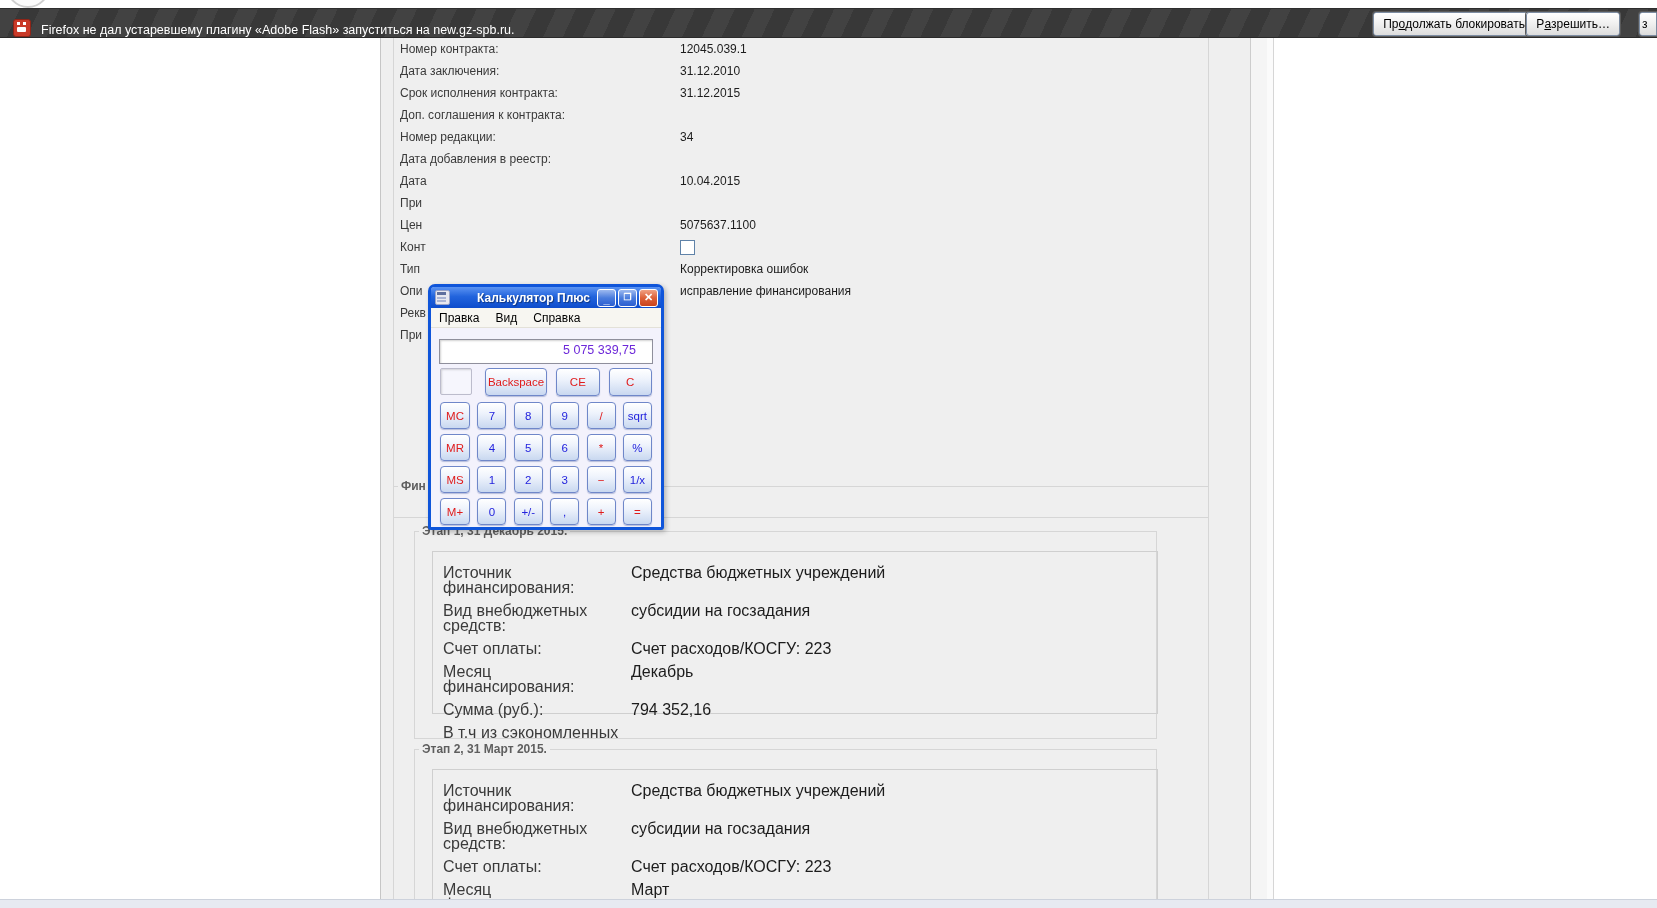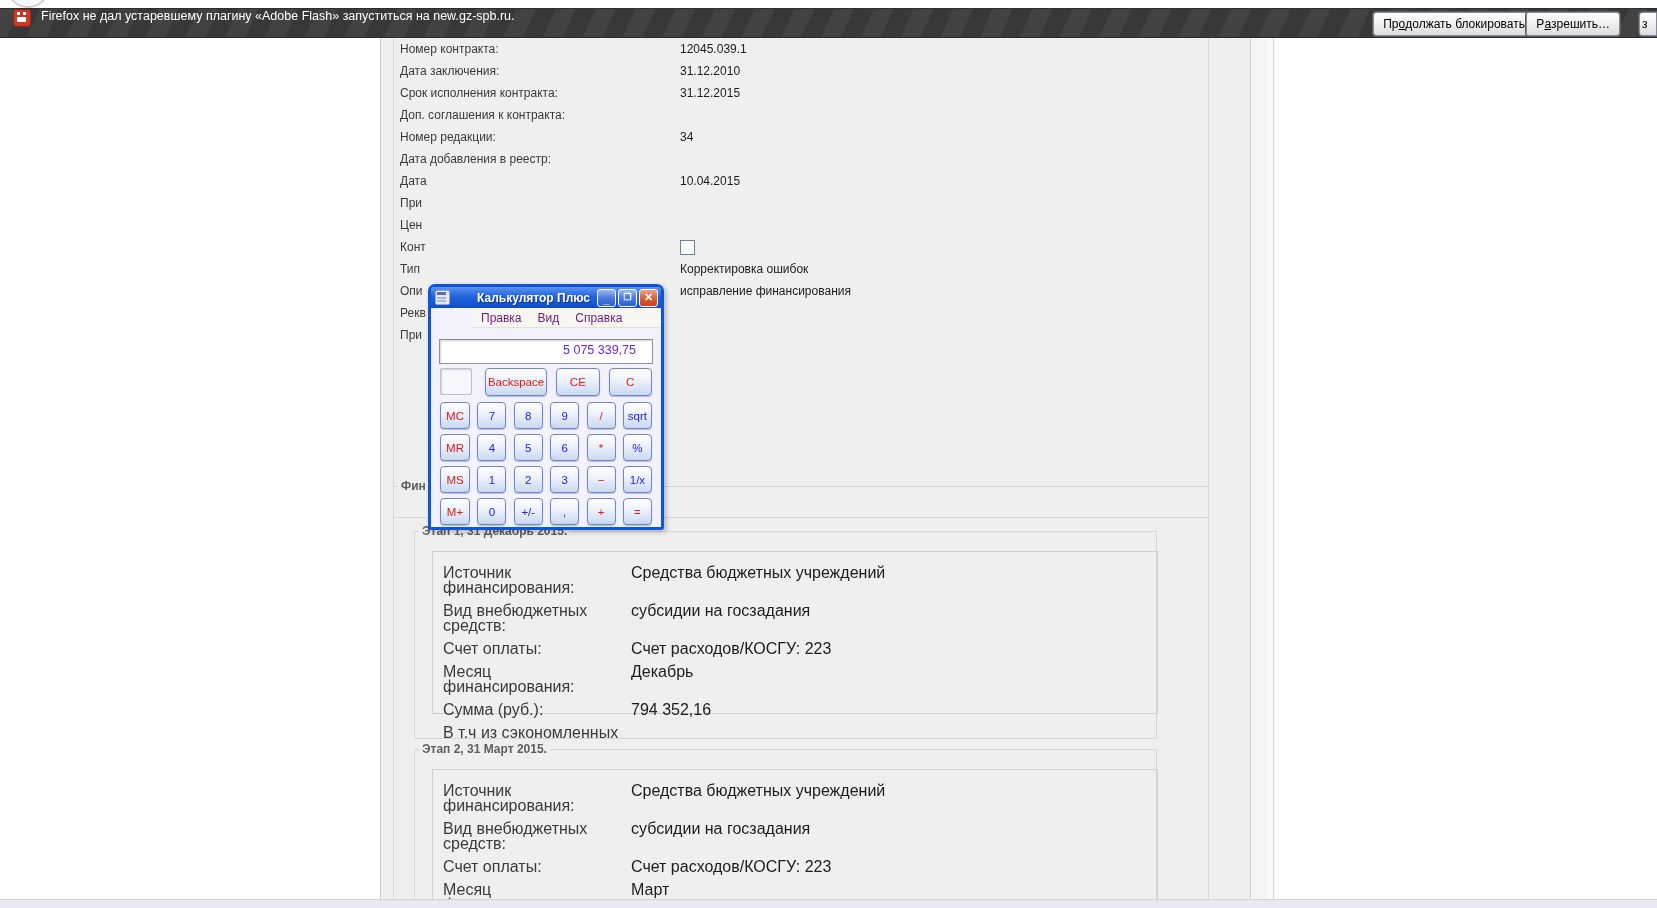--- a/index.html
+++ b/index.html
@@ -10,21 +10,21 @@
   }
   
   .back-arc{
     position:absolute;top:-36px;left:6px;width:40px;height:40px;
     border-radius:50%;border:2px solid #cfcfcf;background:#fbfbfb;z-index:3;
   }
   .notif-bar{
     position:absolute;top:8px;left:0;width:1657px;height:28px;z-index:4;
     background:repeating-linear-gradient(115deg,#424242 0 18px,#383838 18px 36px);
     border-top:1px solid #2e2e2e;border-bottom:1px solid #2a2a2a;
-    display:flex;align-items:flex-start;color:#ffffff;font-size:12.5px;
+    display:flex;align-items:flex-end;color:#ffffff;font-size:12.5px;
   }
   .flash-icon{
     position:relative;width:16px;height:16px;margin:0 10px 0 13px;flex:none;
     background:#c93a28;border-radius:3px;border:1px solid #8e2417;
   }
   .flash-icon:before{
     content:"";position:absolute;left:3px;top:2px;width:3px;height:3px;background:#fff;
     box-shadow:6px 0 0 #fff;
   }
   .flash-icon:after{
@@ -103,21 +103,21 @@
   }
   .tb-close{background:linear-gradient(180deg,#f0a184 0%,#dd6038 50%,#c8431d 100%);}
   .tb-btn span{
     position:absolute;left:0;right:0;top:0;bottom:0;color:#fff;
     font-size:11px;line-height:14px;text-align:center;font-weight:bold;text-shadow:none;
   }
   .tb-min span{line-height:19px;}
   .tb-max span{font-size:9px;line-height:15px;}
   .calc-menubar{
     height:19px;background:#f7f6f1;border-bottom:1px solid #e3e1d8;display:flex;
-    font-size:12px;font-weight:normal;color:#701a75;text-shadow:none;align-items:center;margin-left:42px;
+    font-size:12px;font-weight:normal;color:#000000;text-shadow:none;align-items:center;
   }
   .menu-item{padding:1px 8px;cursor:default;}
   .calc-display{
     margin:11px 8px 2px 8px;height:20px;background:#fff;border:1px solid #8f8f9c;
     box-shadow:inset 1px 1px 2px rgba(0,0,0,.18);
     font-size:12.5px;color:#6d28d9;text-align:right;padding:3px 16px 0 2px;
   }
   .calc-body{padding:0 9px;}
   .mem-row{display:flex;margin-top:4px;height:27px;}
   .mem-box{
@@ -194,20 +194,21 @@
         <div class="frow">
           <div class="lab">Дата</div>
           <div class="val">10.04.2015</div>
         </div>
         <div class="frow">
           <div class="lab">При</div>
           <div class="val"></div>
         </div>
         <div class="frow">
           <div class="lab">Цен</div>
+          <div class="val">5075637.1100</div>
         </div>
         <div class="frow">
           <div class="lab">Конт</div>
           <div class="val">
             <div class="xp-check"></div>
           </div>
         </div>
         <div class="frow">
           <div class="lab">Тип</div>
           <div class="val">Корректировка ошибок</div>

